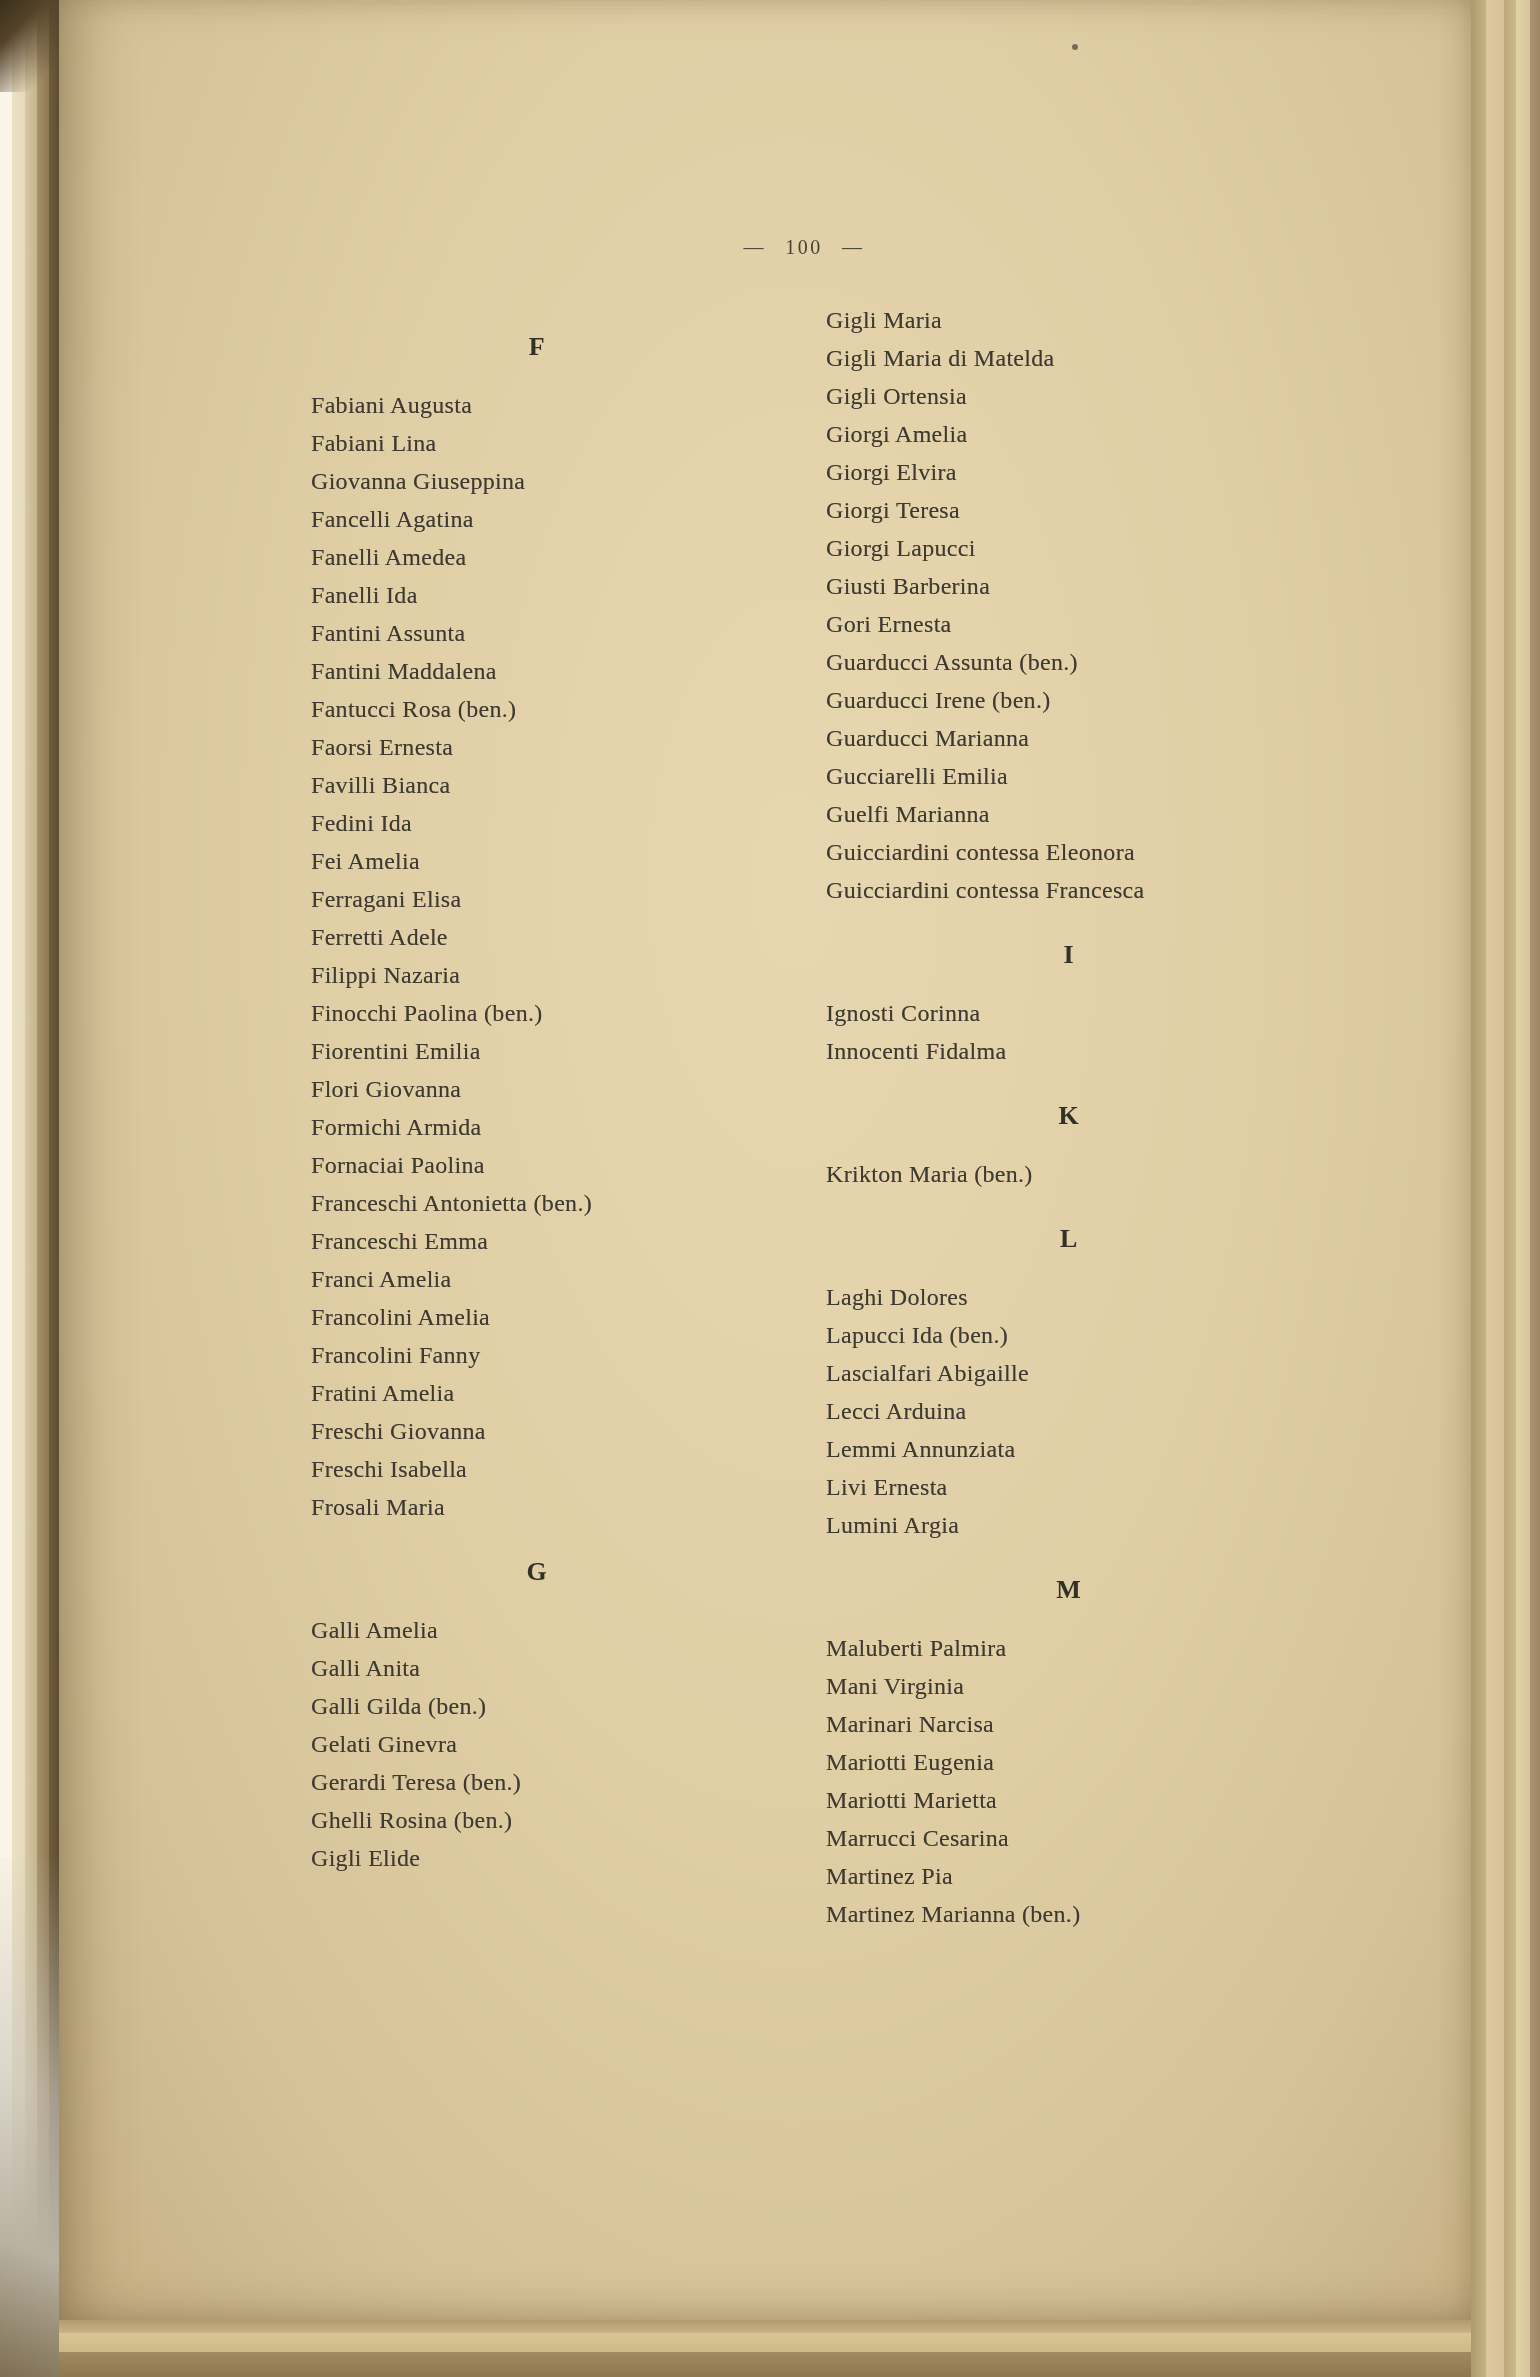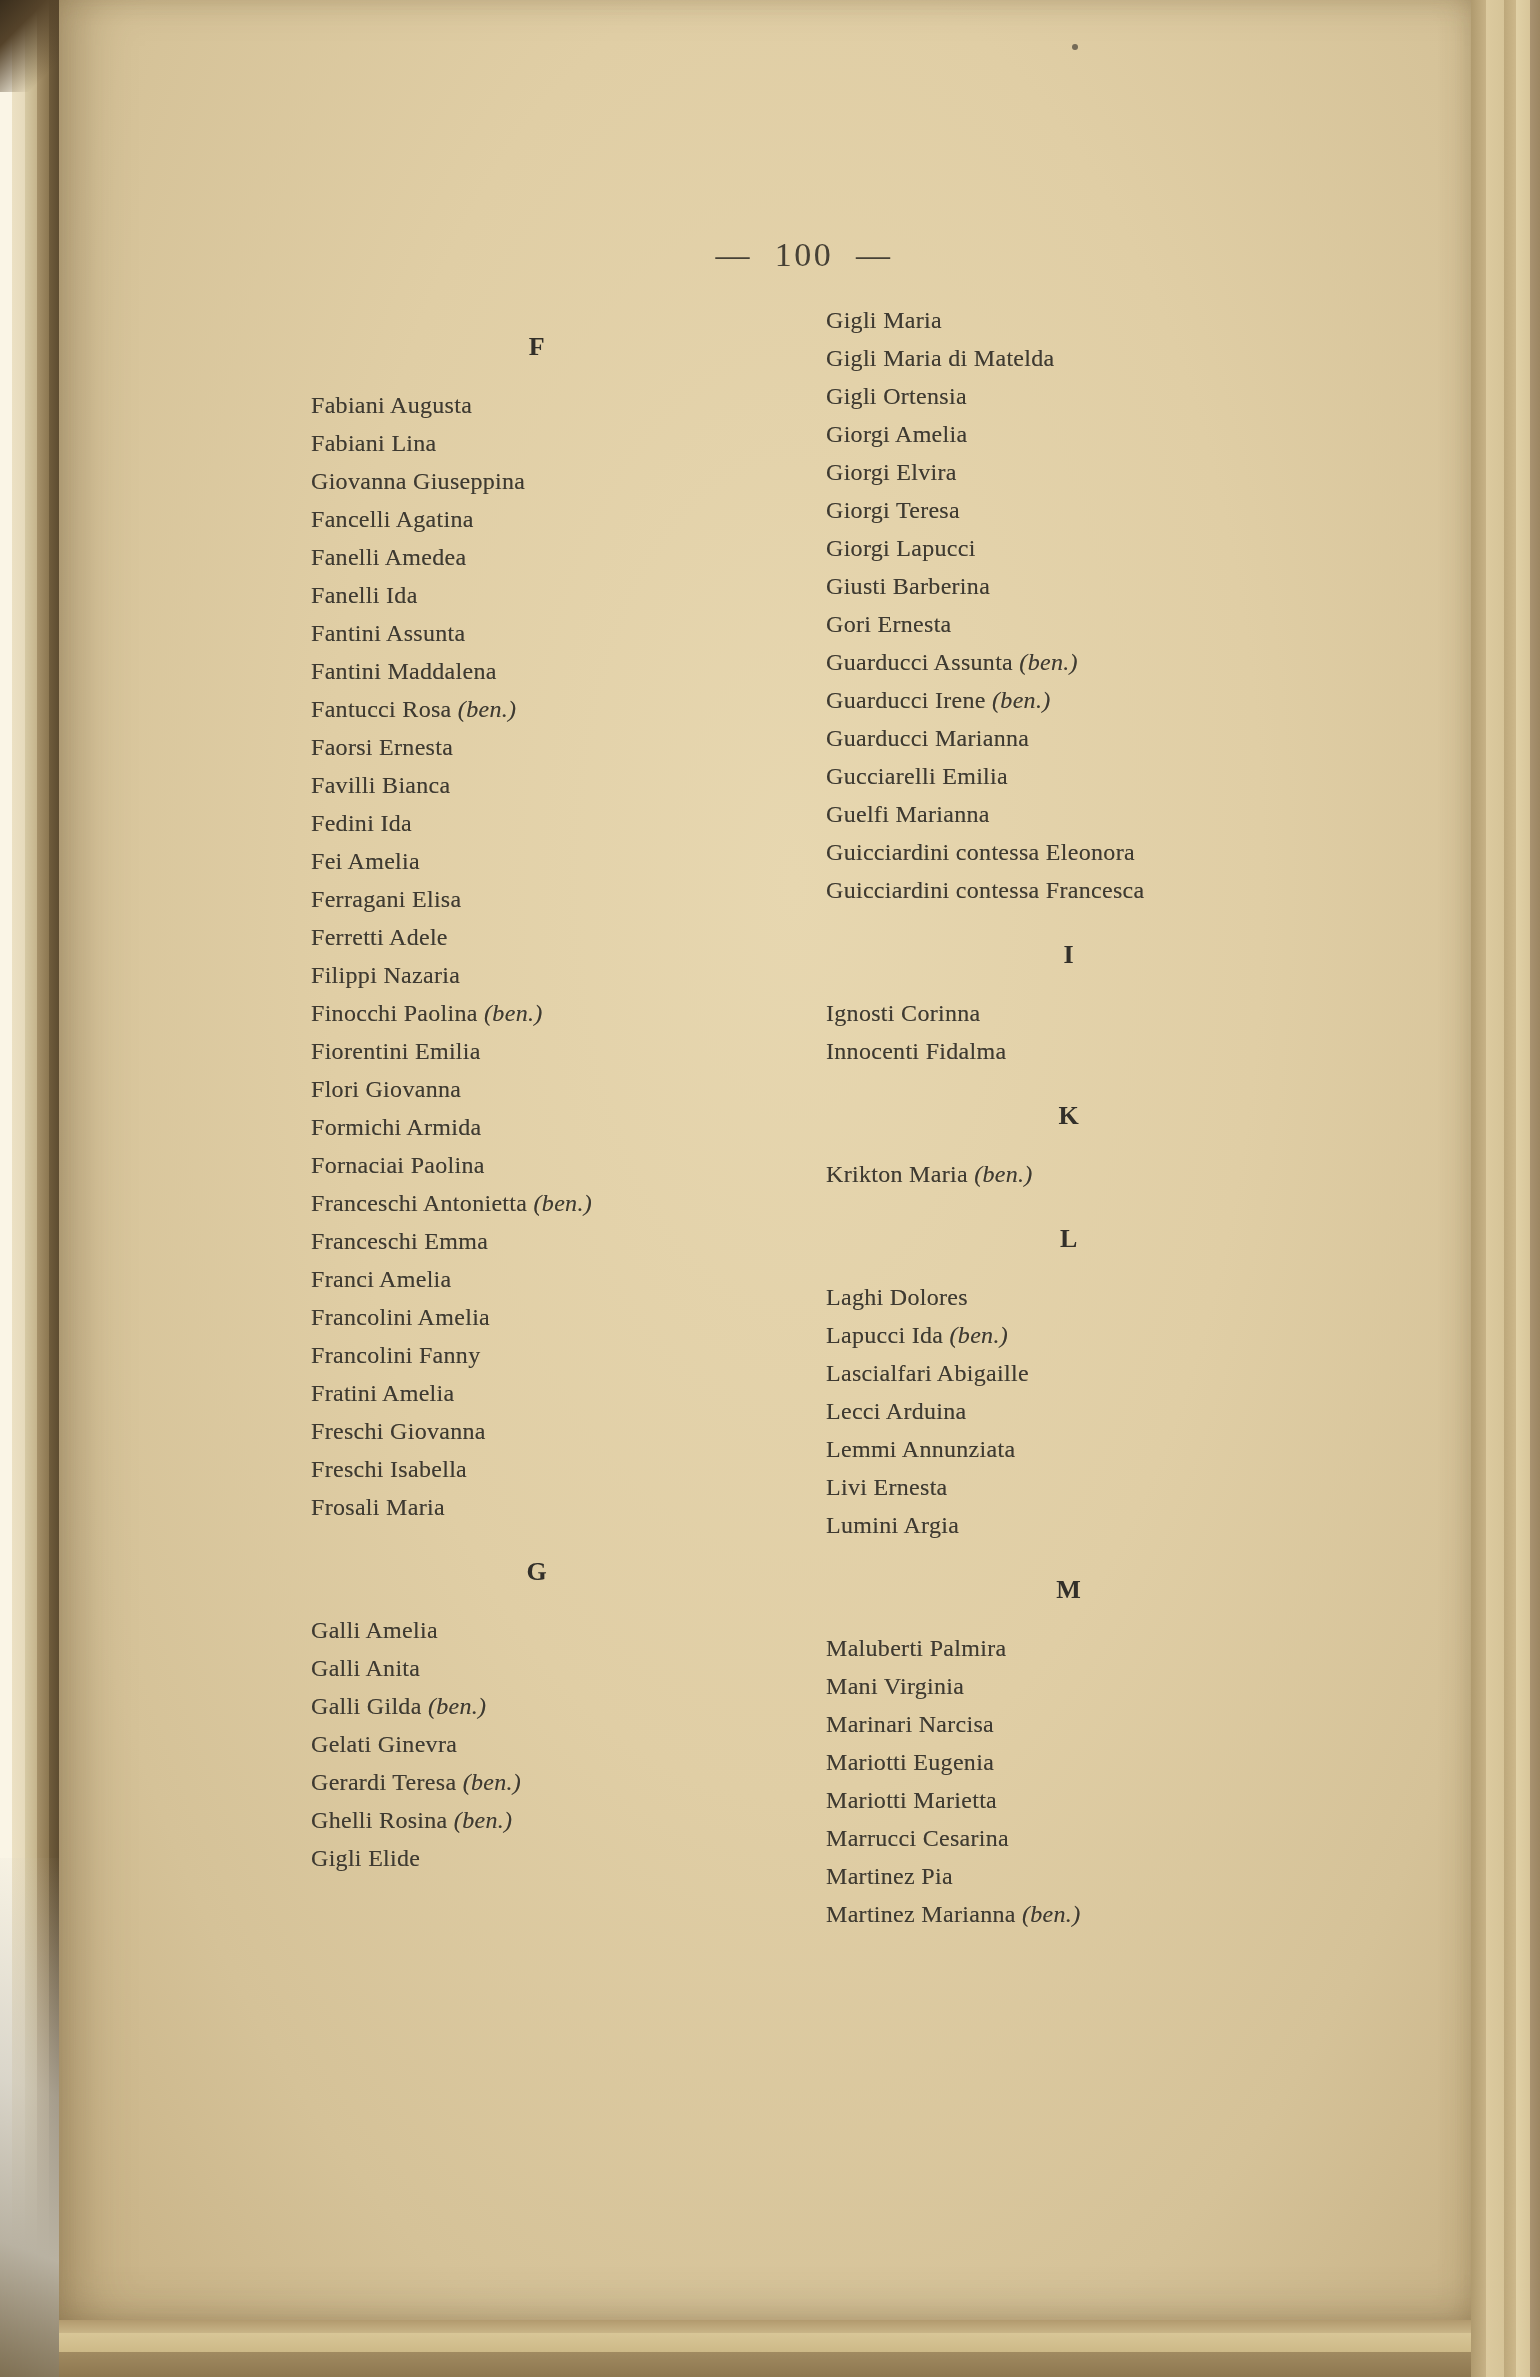--- a/index.html
+++ b/index.html
@@ -84,21 +84,21 @@
     opacity: .8;
   }
 
   
   .page-number {
     position: absolute;
     left: 452px;
     top: 236px;
     width: 586px;
     text-align: center;
-    font-size: 34px;
+    font-size: 20px;
     letter-spacing: 2.5px;
     word-spacing: 11.7px;
     color: #464136;
   }
 
   .text-block {
     position: absolute;
     left: 252px;
     top: 301px;
     display: flex;
@@ -114,21 +114,20 @@
 
   .entry {
     font-size: 24px;
     line-height: 38px;
     letter-spacing: 0.3px;
     white-space: nowrap;
     color: #3e3a31;
     text-shadow: 0 0 0.5px rgba(62,58,49,.45);
   }
   .entry .note {
-    font-style: italic;
   }
   .section-header {
     font-size: 26px;
     line-height: 38px;
     font-weight: bold;
     text-align: center;
     letter-spacing: 0.8px;
     margin: 27px 0 20px 0;
     color: #33302a;
   }

